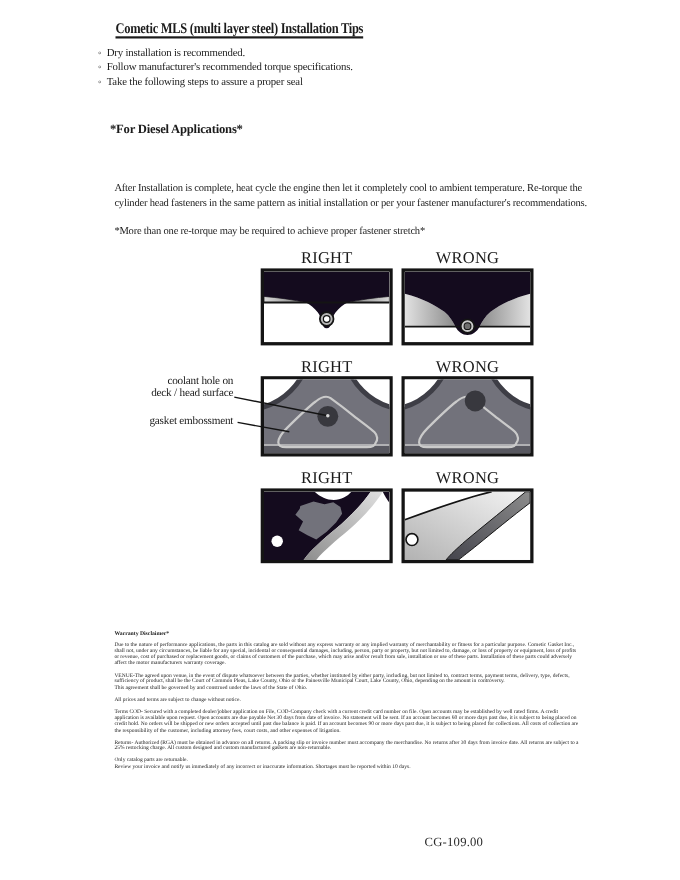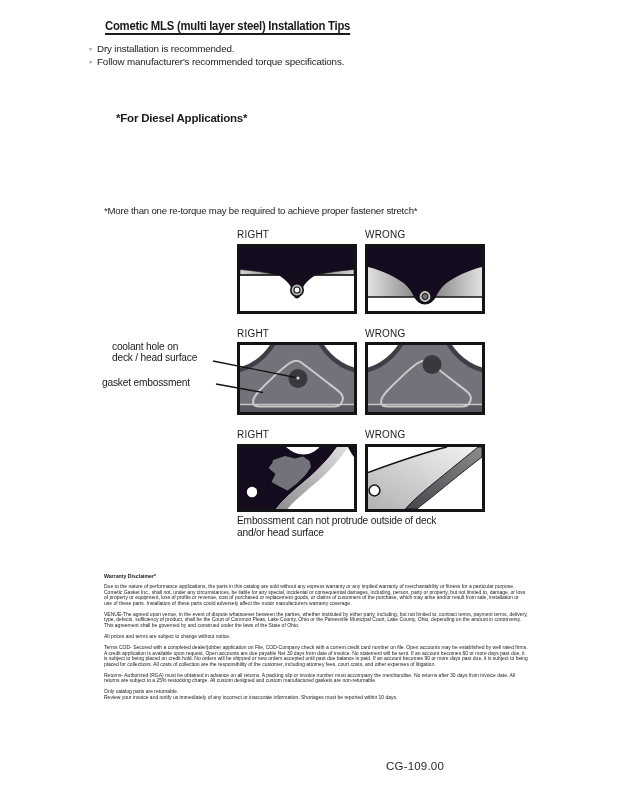--- a/index.html
+++ b/index.html
@@ -2,42 +2,42 @@
 <html style="--page-bg: #ffffff; --ink: #1b1b1b; --figure-black: #140b1e; --figure-border: #141414; --gasket-gray: #72727b; --embossment-line: #cacaca; --hole-dark: #38383e; --band-dark: #585860;"><head>
 <meta charset="utf-8">
 <style>
   :root{
     --page-bg:#ffffff; --ink:#1b1b1b; --figure-black:#140b1e; --figure-border:#141414;
     --gasket-gray:#72727b; --embossment-line:#cacaca; --hole-dark:#38383e; --band-dark:#585860;
   }
   *{box-sizing:border-box}
   html,body{margin:0;padding:0;background:#fff}
   .page{position:relative;width:618px;height:800px;background:var(--page-bg);
-        font-family:Liberation Sans, sans-serif;color:var(--ink);overflow:hidden}
+        font-family:Liberation Serif, serif;color:var(--ink);overflow:hidden}
   .title{position:absolute;left:105px;top:18px;margin:0;font-size:13.5px;font-weight:700;
          letter-spacing:-0.3px;transform:scaleX(0.84);transform-origin:0 50%;white-space:nowrap;
          text-decoration:underline;text-underline-offset:3px;text-decoration-thickness:1.6px}
   .bullets{position:absolute;left:89px;top:42px;font-size:9.8px;letter-spacing:-0.15px}
   .bullets .row{height:13px;white-space:nowrap;line-height:13px}
   .bullets .row .mk{display:inline-block;width:8px;font-size:9px}
   .bullets .row.l2{padding-left:27px}
   .bullets .row.l2 .mk{width:7px;font-size:8px}
-  .heading{position:absolute;left:116px;top:112px;margin:0;font-size:11.5px;font-weight:700;letter-spacing:-0.2px}
+  .heading{position:absolute;left:100px;top:112px;margin:0;font-size:11.5px;font-weight:700;letter-spacing:-0.2px}
   .para{position:absolute;left:104px;width:452px;margin:0;font-size:9.6px;line-height:13px;letter-spacing:-0.2px}
   .p1{top:130px}.p2{top:165px}.note{top:204px;white-space:nowrap}
-  .fig-label{position:absolute;width:120px;font-size:10px;line-height:14px;letter-spacing:0.2px}
+  .fig-label{position:absolute;width:120px;text-align:center;font-size:15px;line-height:14px;letter-spacing:0.2px}
   .fl-r1{top:228px}.fl-r2{top:327px}.fl-r3{top:428px}
   .col-right{left:237px}.col-wrong{left:365px}
   .figbox{position:absolute;width:120px;border:3px solid var(--figure-border);background:#fff}
   .fb-r1{top:244px;height:70px}.fb-r2{top:342px;height:73px}.fb-r3{top:444px;height:68px}
   .figbox svg{display:block}
   .caption{position:absolute;left:237px;margin:0;font-size:10.2px;line-height:12px;
            letter-spacing:-0.2px;white-space:pre-line;width:280px}
   .cap1{top:316px}.cap2{top:418px}.cap3{top:515px}
-  .annot{position:absolute;font-size:10.2px;line-height:11px;
+  .annot{position:absolute;text-align:right;font-size:10.2px;line-height:11px;
          letter-spacing:-0.2px;white-space:pre-line}
   .an1{left:112px;top:341px;width:100px}
   .an2{left:102px;top:377px;width:110px}
   .leader{position:absolute;left:120px;top:330px;pointer-events:none;z-index:5}
   .legal{position:absolute;left:104px;top:573px;width:424px}
   .legal h2{margin:0 0 5px 0;font-size:5.2px;font-weight:700}
   .legal p{margin:0 0 5.4px 0;font-size:5px;line-height:5.6px;white-space:pre-line}
   .footer{position:absolute;left:386px;top:760px;font-size:11.5px;letter-spacing:0.2px;color:#2a2a2a}
 </style>
 </head>
@@ -47,23 +47,27 @@
 
   <h1 class="title">Cometic MLS (multi layer steel) Installation Tips</h1>
 
   <div class="bullets">
     <div class="row l1">
       <span class="mk">◦</span><span>Dry installation is recommended.</span>
     </div>
     <div class="row l1">
       <span class="mk">◦</span><span>Follow manufacturer's recommended torque specifications.</span>
     </div>
+    <div class="row l1">
+      <span class="mk">◦</span><span>Take the following steps to assure a proper seal</span>
+    </div>
   </div>
 
   <h2 class="heading">*For Diesel Applications*</h2>
+  <p class="para p2">After Installation is complete, heat cycle the engine then let it completely cool to ambient temperature. Re-torque the cylinder head fasteners in the same pattern as initial installation or per your fastener manufacturer's recommendations.</p>
   <p class="para note">*More than one re-torque may be required to achieve proper fastener stretch*</p>
 
   <div class="fig-label fl-r1 col-right">RIGHT</div>
   <div class="fig-label fl-r1 col-wrong">WRONG</div>
 
   <div class="figbox fb-r1 col-right">
     <svg width="114" height="64" viewBox="0 0 114 64">
       <defs>
         <linearGradient id="g1l" x1="0" y1="0" x2="1" y2="0">
             <stop offset="0" stop-color="#d8d8d8"></stop>
@@ -178,22 +182,20 @@
           </linearGradient>
       </defs>
       <rect width="114" height="62" fill="#ffffff"></rect>
       <path d="M0,25.5 C26,16 52,6.5 79,0 H114 V8.5 C96,22.5 78,36.5 62,49.5 C54,56 48.5,59 44.5,62 H0 Z" fill="url(#lb3)"></path>
       <path d="M0,25.5 C26,16 52,6.5 79,0" fill="none" style="stroke:var(--figure-border)" stroke-width="1.6"></path>
       <path d="M110,0 H114 V10 C97,23 80.5,36.5 66.5,48 C58.5,54.5 53,58.5 49,62 H37.5 C41.5,57 47.5,51.5 55.5,44.5 C73.5,29.5 93.5,13.5 110,0 Z" fill="url(#db3)" style="stroke:var(--figure-border)" stroke-width="0.9"></path>
       <circle cx="6.5" cy="43.5" r="5.4" fill="#ffffff" style="stroke:var(--figure-border)" stroke-width="1.5"></circle>
     </svg>
   </div>
 
-  <p class="caption cap3">Embossment can not protrude outside of deck
-and/or head surface</p>
 
   <div class="legal">
     <h2>Warranty Disclaimer*</h2>
     <p>Due to the nature of performance applications, the parts in this catalog are sold without any express warranty or any implied warranty of merchantability or fitness for a particular purpose.  Cometic Gasket Inc., shall not, under any circumstances, be liable for any special, incidental or consequential damages, including, person, party or property, but not limited to, damage, or loss of property or equipment, loss of profits or revenue, cost of purchased or replacement goods, or claims of customers of the purchase, which may arise and/or result from sale, installation or use of these parts.  Installation of these parts could adversely affect the motor manufacturers warranty coverage.</p>
     <p>VENUE-The agreed upon venue, in the event of dispute whatsoever between the parties, whether instituted by either party, including, but not limited to, contract terms, payment terms, delivery, type, defects, sufficiency of product, shall be the Court of Common Pleas, Lake County, Ohio or the Painesville Municipal Court, Lake County, Ohio, depending on the amount in controversy.
 This agreement shall be governed by and construed under the laws of the State of Ohio.</p>
     <p>All prices and terms are subject to change without notice.</p>
     <p>Terms COD- Secured with a completed dealer/jobber application on File, COD-Company check with a current credit card number on file.  Open accounts may be established by well rated firms.  A credit application is available upon request.  Open accounts are due payable Net 30 days from date of invoice.  No statement will be sent.  If an account becomes 60 or more days past due, it is subject to being placed on credit hold.  No orders will be shipped or new orders accepted until past due balance is paid.  If an account becomes 90 or more days past due, it is subject to being placed for collections.  All costs of collection are the responsibility of the customer, including attorney fees, court costs, and other expenses of litigation.</p>
     <p>Returns- Authorized (RGA) must be obtained in advance on all returns.  A packing slip or invoice number must accompany the merchandise.  No returns after 30 days from invoice date.  All returns are subject to a 25% restocking charge.  All custom designed and custom manufactured gaskets are non-returnable.</p>
     <p>Only catalog parts are returnable.

